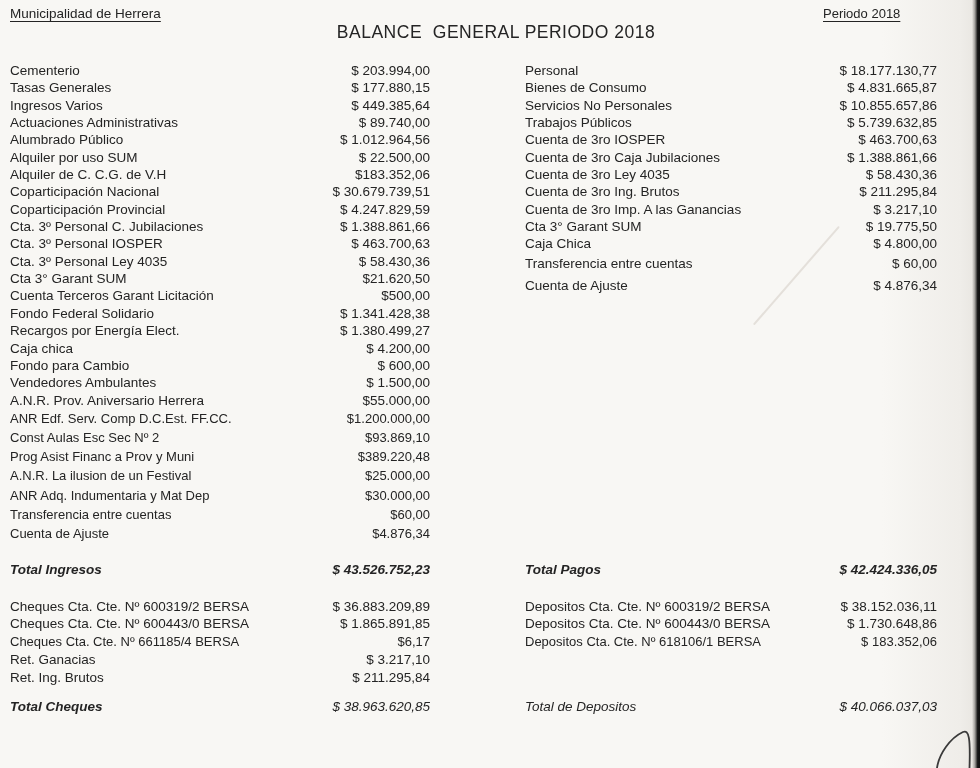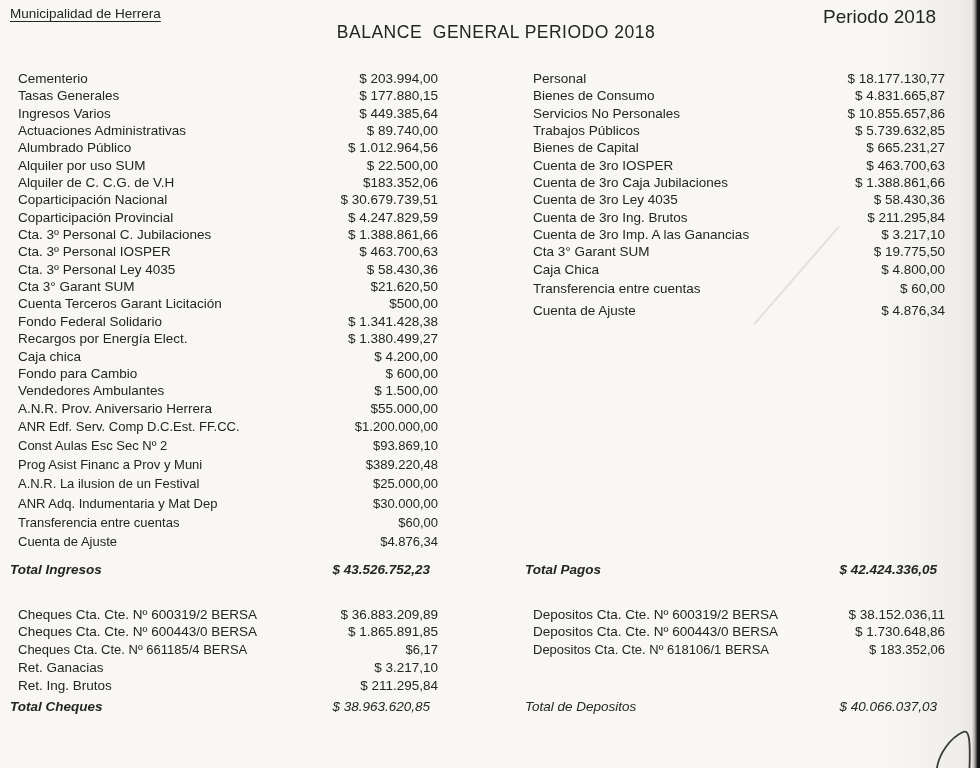--- a/index.html
+++ b/index.html
@@ -5,23 +5,23 @@
   html,body{margin:0;padding:0;}
   body{
     width:980px;height:768px;position:relative;overflow:hidden;
     background:linear-gradient(to right,#f8f7f4 90%,#efede9 98%,#e7e4df 100%);
     font-family:"Liberation Sans",sans-serif;
     color:#242424;
     -webkit-font-smoothing:antialiased;
   }
   .abs{position:absolute;}
   .org{left:10px;top:6px;font-size:13.5px;text-decoration:underline;text-underline-offset:3px;}
-  .period{left:823px;top:6px;font-size:19px;text-underline-offset:3px;}
+  .period{left:823px;top:6px;font-size:13px;text-decoration:underline;text-underline-offset:3px;}
   .title{left:12px;right:0;top:22px;text-align:center;font-size:17.5px;letter-spacing:.5px;white-space:pre;}
-  ul.ledger{list-style:none;margin:8px;padding:0;}
+  ul.ledger{list-style:none;margin:0;padding:0;}
   .pl{left:10px;width:420px;}
   .pr{left:525px;width:412px;}
   .y-list{top:62px;}
   .y-total{top:561px;}
   .y-group{top:598px;}
   .y-gtotal{top:698px;}
   .y-mov{top:768px;margin-top:28px;}
   .row{display:flex;justify-content:space-between;align-items:baseline;
        height:17.35px;line-height:17.35px;font-size:13.5px;white-space:nowrap;}
   .row .lbl{text-align:left;}
@@ -194,24 +194,20 @@
   <li class="row">
     <span class="lbl">Servicios No Personales</span>
     <span class="val">$ 10.855.657,86</span>
   </li>
 
   <li class="row">
     <span class="lbl">Trabajos Públicos</span>
     <span class="val">$ 5.739.632,85</span>
   </li>
 
-  <li class="row">
-    <span class="lbl">Bienes de Capital</span>
-    <span class="val">$ 665.231,27</span>
-  </li>
 
   <li class="row">
     <span class="lbl">Cuenta de 3ro IOSPER</span>
     <span class="val">$ 463.700,63</span>
   </li>
 
   <li class="row">
     <span class="lbl">Cuenta de 3ro Caja Jubilaciones</span>
     <span class="val">$ 1.388.861,66</span>
   </li>

